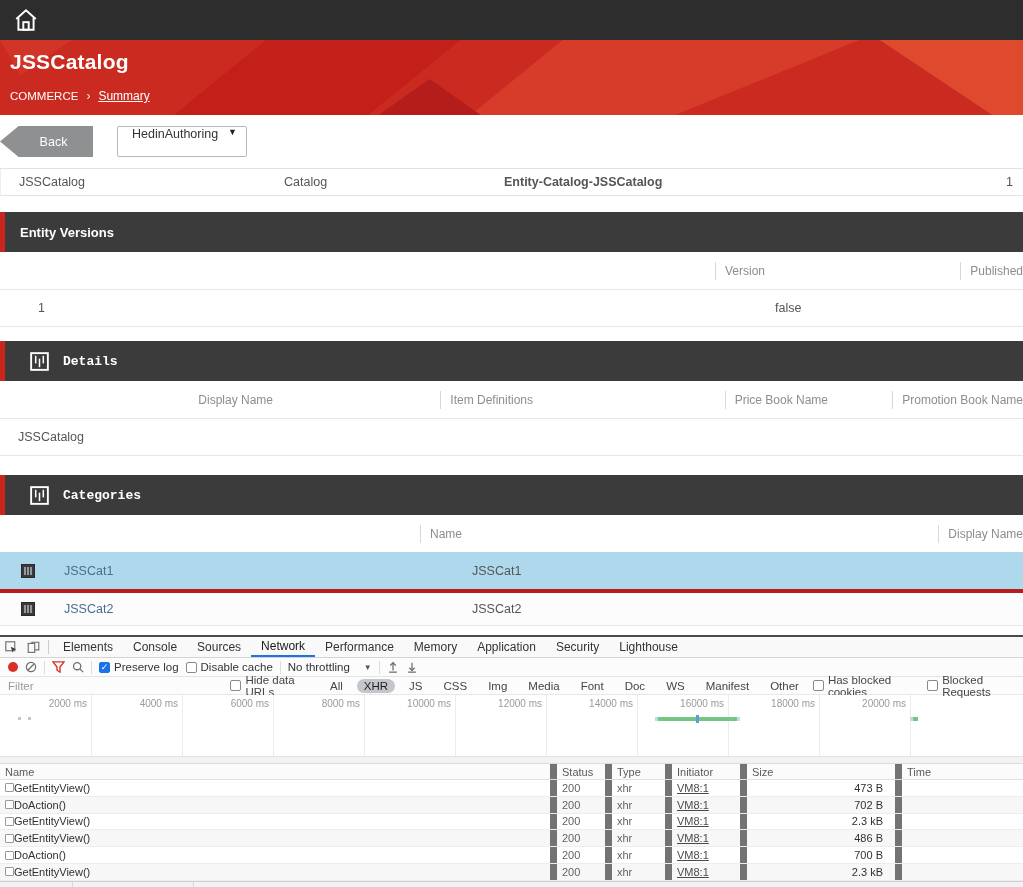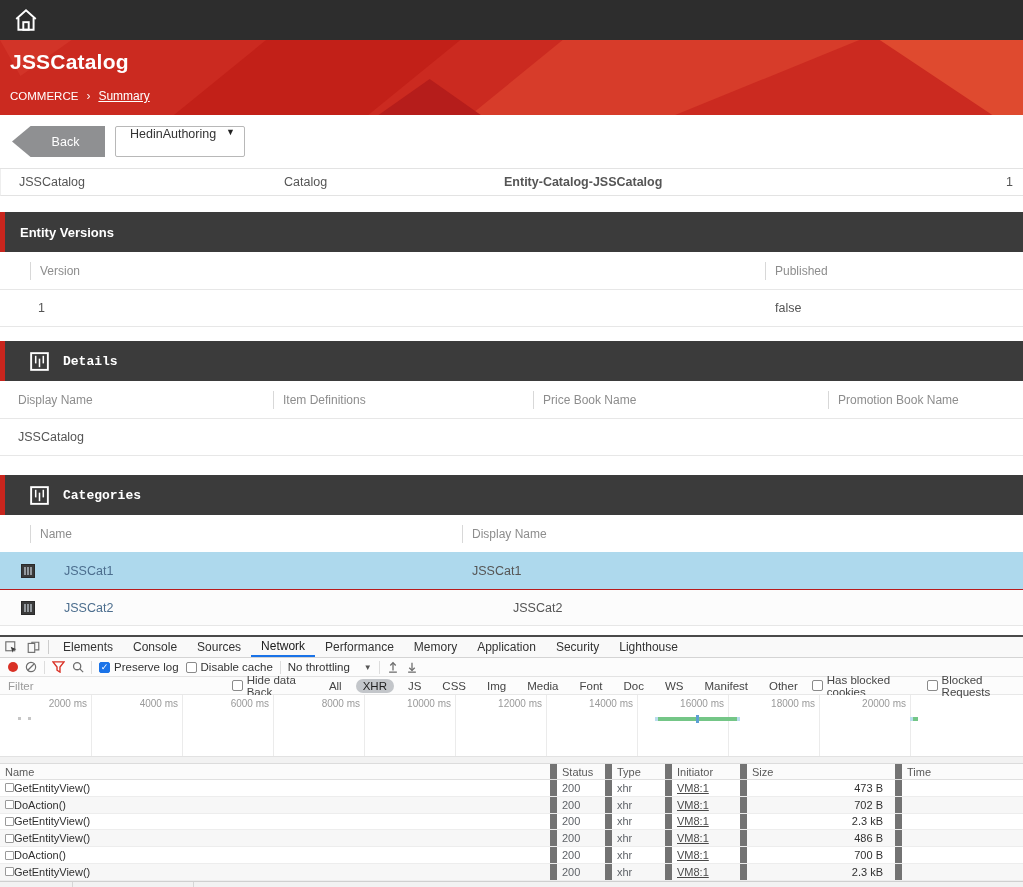--- a/index.html
+++ b/index.html
@@ -17,53 +17,53 @@
   .sh2 { background:#d73c2a; clip-path:polygon(55% 0,84% 0,66% 100%,46% 100%); }
   .sh3 { background:#df4a2f; clip-path:polygon(86% 0,100% 0,100% 100%,97% 100%); }
   .sh4 { background:#b51d1b; clip-path:polygon(37% 100%,42% 52%,47% 100%); }
   .sh5 { background:#d23428; clip-path:polygon(0 0,7% 0,2% 48%); }
   .banner-title { position:absolute; left:10px; top:10px; color:#fff; font-size:21px; font-weight:bold; letter-spacing:0.2px; }
   .breadcrumb { position:absolute; left:10px; top:49px; color:#fff; font-size:11.5px; display:flex; align-items:center; gap:8px; }
   .crumb-sep { font-size:12px; opacity:.9; }
   .crumb-current { text-decoration:underline; font-size:12px; }
 
   
-  .action-bar { left:0; top:115px; width:1023px; height:54px; background:#fff; border-bottom:1px solid #e3e3e3; display:flex; align-items:center; padding-left:12px; gap:10px; }
+  .action-bar { left:0; top:115px; width:1023px; height:54px; background:#fff; border-bottom:1px solid #e3e3e3; display:flex; align-items:center; padding-left:0; gap:24px; }
   .back-btn { width:93px; height:31px; background:#8f9092; color:#fff; font-size:12.5px; display:flex; align-items:center; justify-content:center; padding-left:14px; clip-path:polygon(20% 0,100% 0,100% 100%,20% 100%,0 50%); cursor:pointer; }
   .env-select { width:130px; height:31px; border:1px solid #b8b8b8; border-radius:2px; background:#fff; display:flex; align-items:flex-start; justify-content:space-between; padding:0 9px 0 14px; font-size:12.5px; color:#333; cursor:pointer; }
   .env-caret { font-size:9px; color:#222; }
 
   
   .summary-row { left:0; top:169px; width:1023px; height:27px; border-bottom:1px solid #e3e3e3; border-left:1px solid #eee; display:grid; grid-template-columns:265px 225px 1fr 70px; align-items:center; font-size:12.5px; color:#555; background:#fff; }
   .summary-row .c1 { padding-left:18px; } .summary-row .c2 { padding-left:18px; } .summary-row .c3 { padding-left:13px;font-weight:bold; }
   .summary-row .c4 { text-align:right; padding-right:10px; }
 
   
   .section { left:0; width:1023px; background:#fde047; }
   .sec-head { height:40px; background:#3b3b3b; border-left:5px solid #c8251d; display:flex; align-items:center; color:#fff; font-size:13px; font-weight:bold; }
   .sec-head .sec-title { margin-left:15px; }
   .sec-head .sec-icon { margin-left:25px; }
   .sec-head .sec-icon + .sec-title { margin-left:14px;font-family:Liberation Mono, monospace; }
   .colhead { display:grid; align-items:center; height:37px; color:#8d8d8d; font-size:12px; background:#fff; }
   .vbar { display:inline-block; width:1px; height:18px; background:#d8d8d8; margin-right:9px; vertical-align:middle; }
-  .colcell { display:flex; align-items:center; }
+  .colcell { display:flex; align-items:center;justify-content:flex-end; }
   .datarow { display:grid; align-items:center; height:38px; font-size:12.5px; color:#555; border-top:1px solid #e7e7e7; border-bottom:1px solid #e7e7e7; background:#fff; }
 
   .ev-cols { grid-template-columns:765px 1fr; }
   .ev-c1 { padding-left:30px; } .ev-c1d { padding-left:38px; }
   .det-cols { grid-template-columns:273px 260px 295px 1fr; }
   .det-c1 { padding-left:18px; }
   .cat-cols { grid-template-columns:462px 1fr; }
   .cat-c1h { padding-left:30px; }
   .cat-row { display:grid; grid-template-columns:462px 1fr; align-items:center; height:37px; font-size:12.5px; }
   .cat-row .namecell { display:flex; align-items:center; padding-left:21px; }
   .cat-row .namecell .cat-name { margin-left:29px; color:#4c6e8e; }
   .cat-row .dispcell { padding-left:10px; color:#555; }
   .row-selected { background:#aed9ed; }
-  .row-plain { background:#fcfcfc; border-top:1px solid #b91c1c;gap:41px; }
+  .row-plain { background:#fcfcfc; border-top:4px solid #b91c1c; }
   .cat-bottom { border-bottom:1px solid #e7e7e7; }
 
   
   .dt-divider { left:0; top:635px; width:1023px; height:2px; background:#4a4a4a; }
   .dt-tabs { left:0; top:637px; width:1023px; height:21px; background:#f9f9f9; border-bottom:1px solid #d4d4d4; display:flex; align-items:center; font-size:12px; color:#333; }
   .dt-iconbtn { width:22px; height:100%; display:flex; align-items:center; justify-content:center; cursor:pointer; }
   .dt-tabs .tsep { width:1px; height:14px; background:#ccc; margin:0 4px; }
   .dt-tab { padding:0 10px; height:100%; display:flex; align-items:center; cursor:pointer; }
   .dt-tab.active { border-bottom:2px solid #1a73e8; color:#1a1a1a; }
   .dt-toolbar { left:0; top:658px; width:1023px; height:19px; background:#fcfcfc; border-bottom:1px solid #e3e3e3; display:flex; align-items:center; font-size:11.5px; color:#333; gap:7px; padding-left:8px; }
@@ -329,21 +329,21 @@
         <path d="M3.8 7.8 L7 11 L10.2 7.8"></path>
         <line x1="2.5" y1="13" x2="11.5" y2="13"></line>
       </svg>
   </span>
 </div>
 
 <div class="abs dt-filter">
   <span class="filter-input">Filter</span>
   <span class="lbl">
     <span class="cb"></span>
-    <span>Hide data Back</span>
+    <span>Hide data URLs</span>
   </span>
   <span class="chip">All</span>
   <span class="chip chip-active">XHR</span>
   <span class="chip">JS</span>
   <span class="chip">CSS</span>
   <span class="chip">Img</span>
   <span class="chip">Media</span>
   <span class="chip">Font</span>
   <span class="chip">Doc</span>
   <span class="chip">WS</span>

